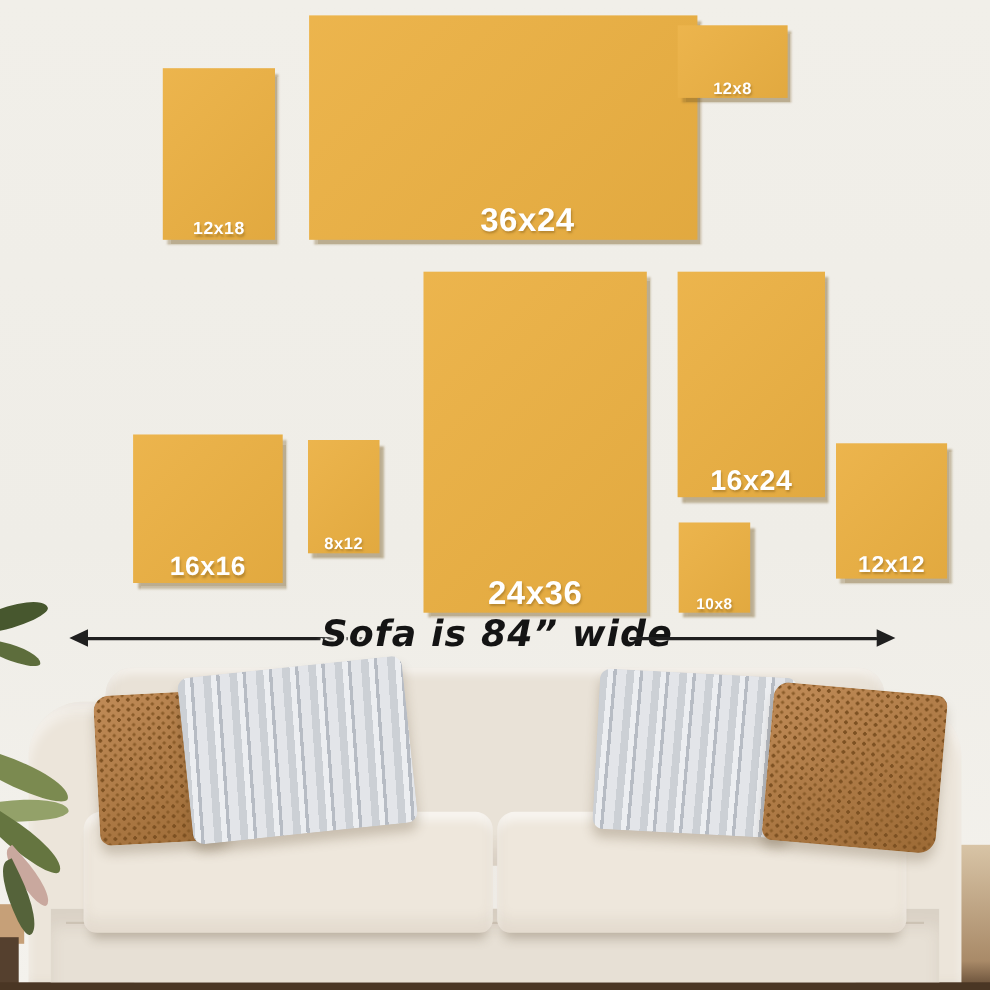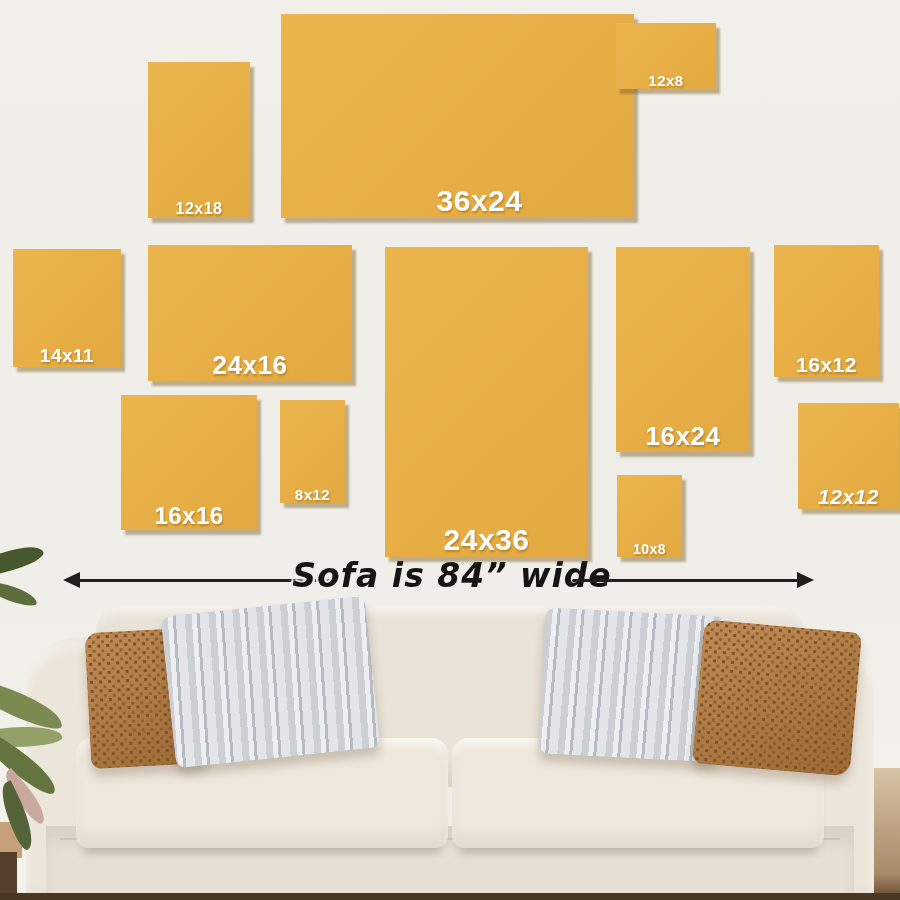--- a/index.html
+++ b/index.html
@@ -86,45 +86,36 @@
   <div id="frames-layer" style="position:absolute;inset:0;z-index:5;">
       <div class="frame" style="left: 148px; top: 62px; width: 102px; height: 156px;">
         <span class="frame-label" style="font-size: 16px;">12x18</span>
       </div>
       <div class="frame" style="left: 281px; top: 14px; width: 309px; height: 204px; padding-left: 44px;">
         <span class="frame-label" style="font-size: 30px;">36x24</span>
       </div>
       <div class="frame" style="left: 616px; top: 23px; width: 100px; height: 66px;">
         <span class="frame-label" style="font-size: 15px;">12x8</span>
       </div>
-      <div class="frame" style="left: 13px; top: 249px; width: 108px; height: 118px;">
-        <span class="frame-label" style="font-size: 19px;">14x11</span>
-      </div>
-      <div class="frame" style="left: 148px; top: 245px; width: 204px; height: 136px;">
-        <span class="frame-label" style="font-size: 26px;">24x16</span>
-      </div>
       <div class="frame" style="left: 385px; top: 247px; width: 203px; height: 310px;">
         <span class="frame-label" style="font-size: 30px;">24x36</span>
       </div>
       <div class="frame" style="left: 616px; top: 247px; width: 134px; height: 205px;">
         <span class="frame-label" style="font-size: 26px;">16x24</span>
-      </div>
-      <div class="frame" style="left: 774px; top: 245px; width: 105px; height: 132px;">
-        <span class="frame-label" style="font-size: 21px;">16x12</span>
       </div>
       <div class="frame" style="left: 121px; top: 395px; width: 136px; height: 135px;">
         <span class="frame-label" style="font-size: 24px;">16x16</span>
       </div>
       <div class="frame" style="left: 280px; top: 400px; width: 65px; height: 103px;">
         <span class="frame-label" style="font-size: 15px;">8x12</span>
       </div>
       <div class="frame" style="left: 617px; top: 475px; width: 65px; height: 82px;">
         <span class="frame-label" style="font-size: 14px;">10x8</span>
       </div>
-      <div class="frame" style="left: 798px; top: 403px; width: 101px; height: 106px; font-style: italic;">
+      <div class="frame" style="left: 760px; top: 403px; width: 101px; height: 123px;">
         <span class="frame-label" style="font-size: 21px;">12x12</span>
       </div>
     </div>
 
   <div class="arrow-head left" style="left:63px"></div>
   <div class="arrow-line" style="left:78px; width:258px"></div>
   <span class="sofa-caption">Sofa is 84” wide</span>
   <div class="arrow-line" style="left:572px; width:226px"></div>
   <div class="arrow-head right" style="left:797px"></div>
 

